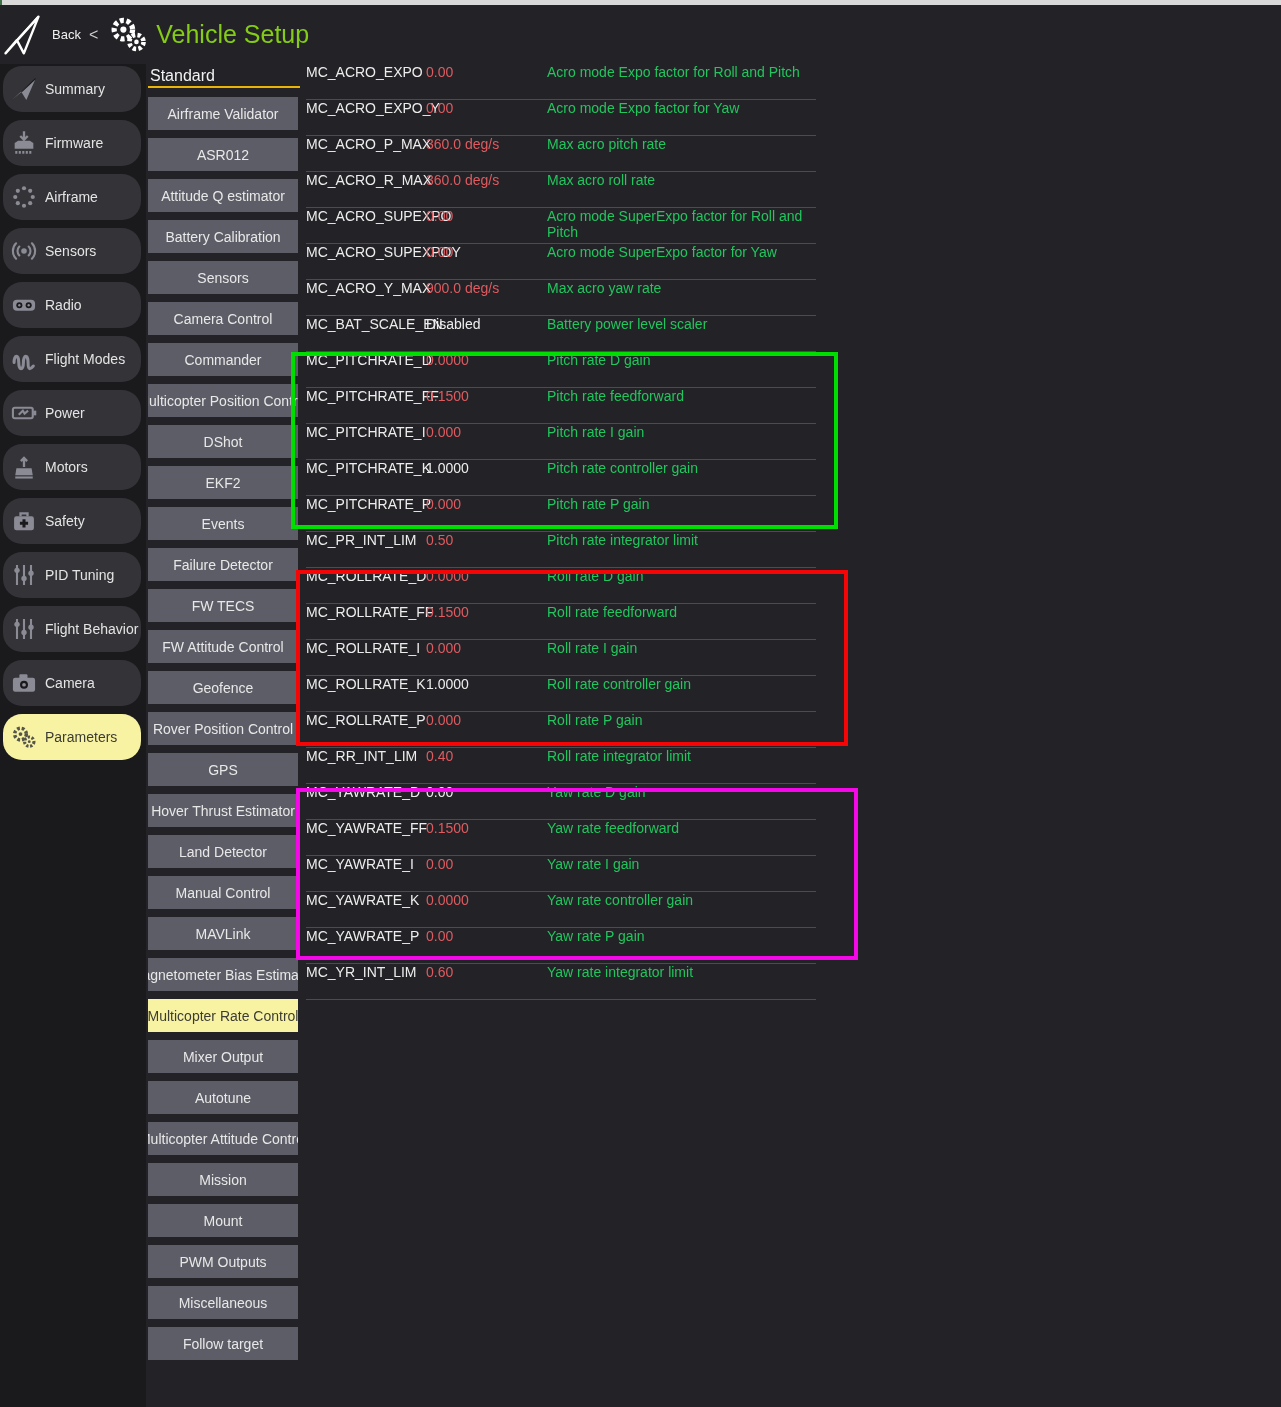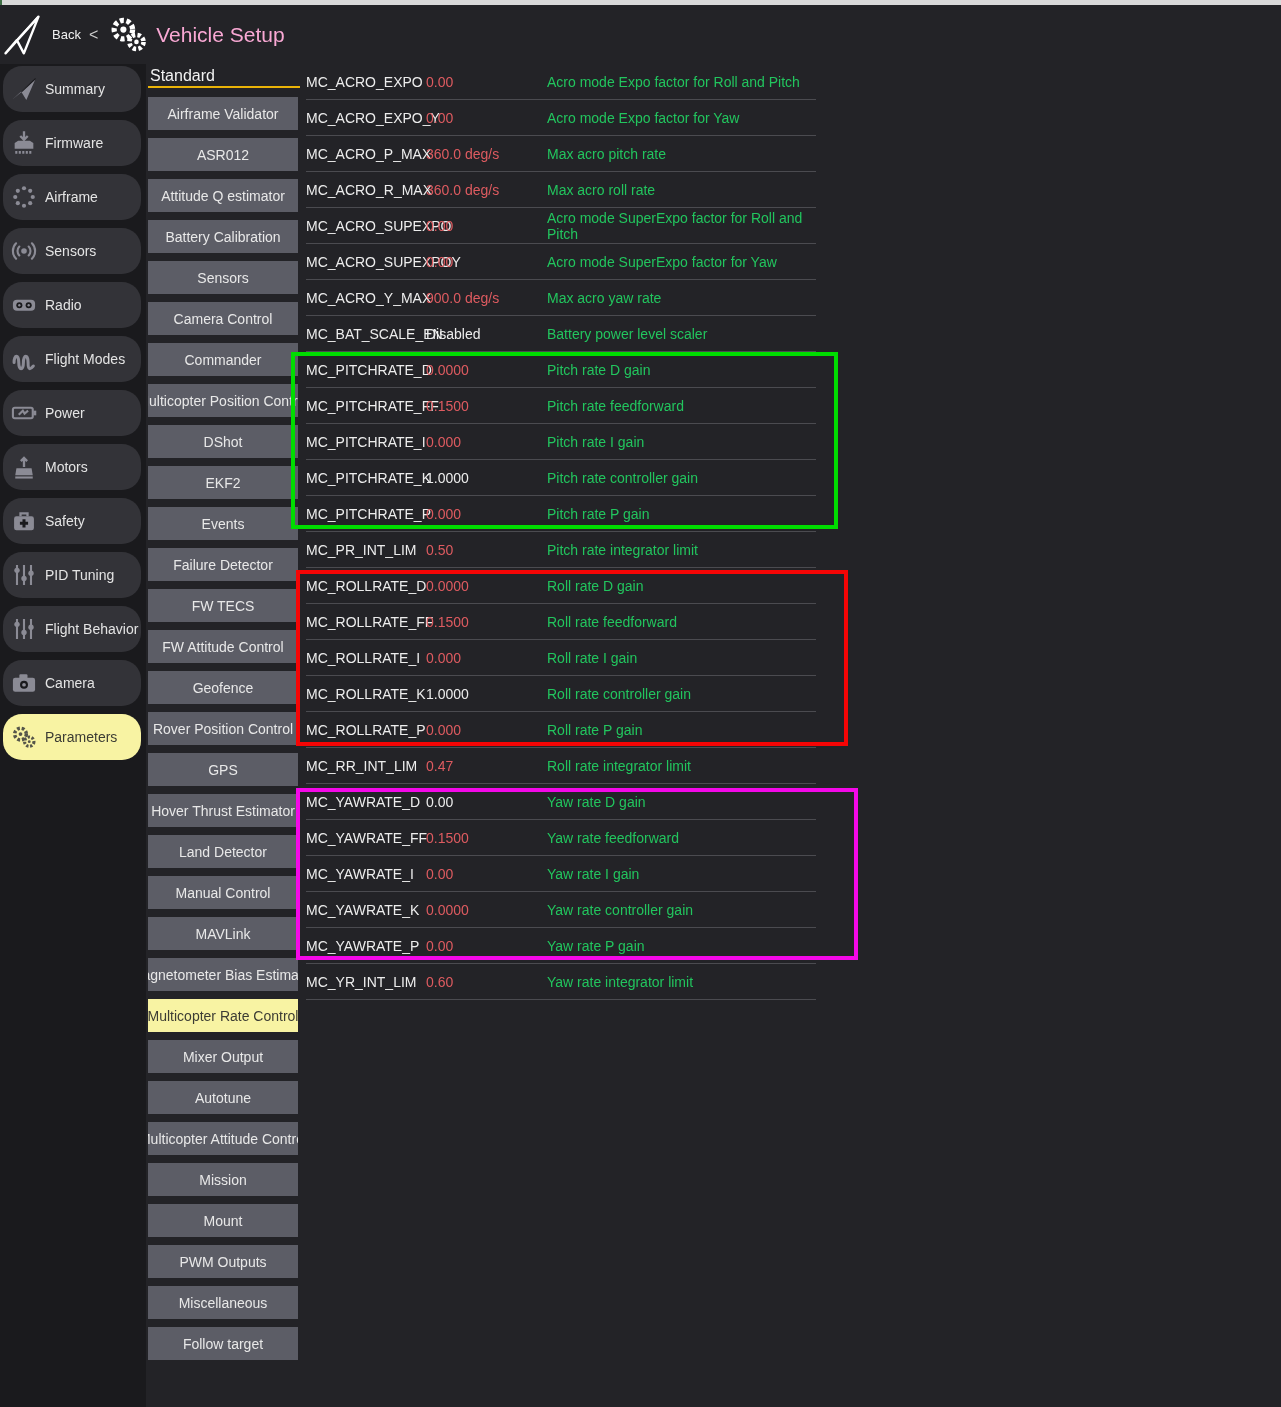--- a/index.html
+++ b/index.html
@@ -12,21 +12,21 @@
   
   .top-strip { height:5px; background:#d9d9d9; position:relative; }
   .top-strip-green { position:absolute; left:0; top:0; width:2px; height:5px; background:#3f6f46; }
 
   
   .header { height:59px; display:flex; align-items:center; background:#232327; }
   .logo { width:44px; height:44px; margin-right:8px; }
   .back-label { font-size:13px; color:#f0f0f0; margin-right:8px; }
   .chevron { font-size:16px; color:#cfcfcf; margin-right:8px; }
   .hdr-gears { width:44px; height:40px; margin-right:6px; color:#ffffff; }
-  .page-title { font-size:21px; color:#f9a8d4; }
+  .page-title { font-size:25px; color:#84cc16; }
 
   .content { display:flex; height:1343px; }
 
   
   .sidebar { width:146px; background:#1a1a1d; padding-top:2px; flex:none; }
   .side-item {
     width:138px; height:46px; margin:0 0 8px 3px; background:#333338;
     display:flex; align-items:center; cursor:pointer; color:#e4e4e4;border-radius:19px;
   }
   .side-item .icon { width:42px; flex:none; display:flex; justify-content:center; color:#8b8b95; }
@@ -52,21 +52,21 @@
   .cat-header { height:24px; line-height:24px; font-size:16px; padding-left:2px; border-bottom:2px solid #eab308; margin-bottom:9px; color:#f2f2f2; }
   .cat-item {
     width:150px; height:33px; margin-bottom:8px; background:#5c5d66; color:#e8e8e8;
     display:flex; align-items:center; justify-content:center;
     font-size:14px; white-space:nowrap; overflow:hidden; cursor:pointer;
   }
   .cat-item.selected { background:#f8f3a3; color:#3c3c34; }
 
   
   .params { position:relative; margin-left:6px; width:510px; }
-  .param-row { height:36px; display:flex; align-items:center; border-bottom:1px solid #4b4b50; font-size:14px; cursor:pointer; }
+  .param-row { height:36px; display:flex; align-items:flex-start; border-bottom:1px solid #4b4b50; font-size:14px; cursor:pointer; }
   .p-name  { width:120px; color:#ededed; flex:none; }
   .p-value { width:121px; color:#ededed; flex:none; }
   .p-value.modified { color:#de5b60; }
   .p-desc { flex:1; color:#22c55e; }
 
   .anno-box { position:absolute; border-style:solid; border-width:4px; pointer-events:none; }
 </style>
 </head>
 <body>
 
@@ -370,21 +370,21 @@
             <span class="p-value">1.0000</span>
             <span class="p-desc">Roll rate controller gain</span>
           </div>
           <div class="param-row">
             <span class="p-name">MC_ROLLRATE_P</span>
             <span class="p-value modified">0.000</span>
             <span class="p-desc">Roll rate P gain</span>
           </div>
           <div class="param-row">
             <span class="p-name">MC_RR_INT_LIM</span>
-            <span class="p-value modified">0.47</span>
+            <span class="p-value modified">0.40</span>
             <span class="p-desc">Roll rate integrator limit</span>
           </div>
           <div class="param-row">
             <span class="p-name">MC_YAWRATE_D</span>
             <span class="p-value">0.00</span>
             <span class="p-desc">Yaw rate D gain</span>
           </div>
           <div class="param-row">
             <span class="p-name">MC_YAWRATE_FF</span>
             <span class="p-value modified">0.1500</span>

